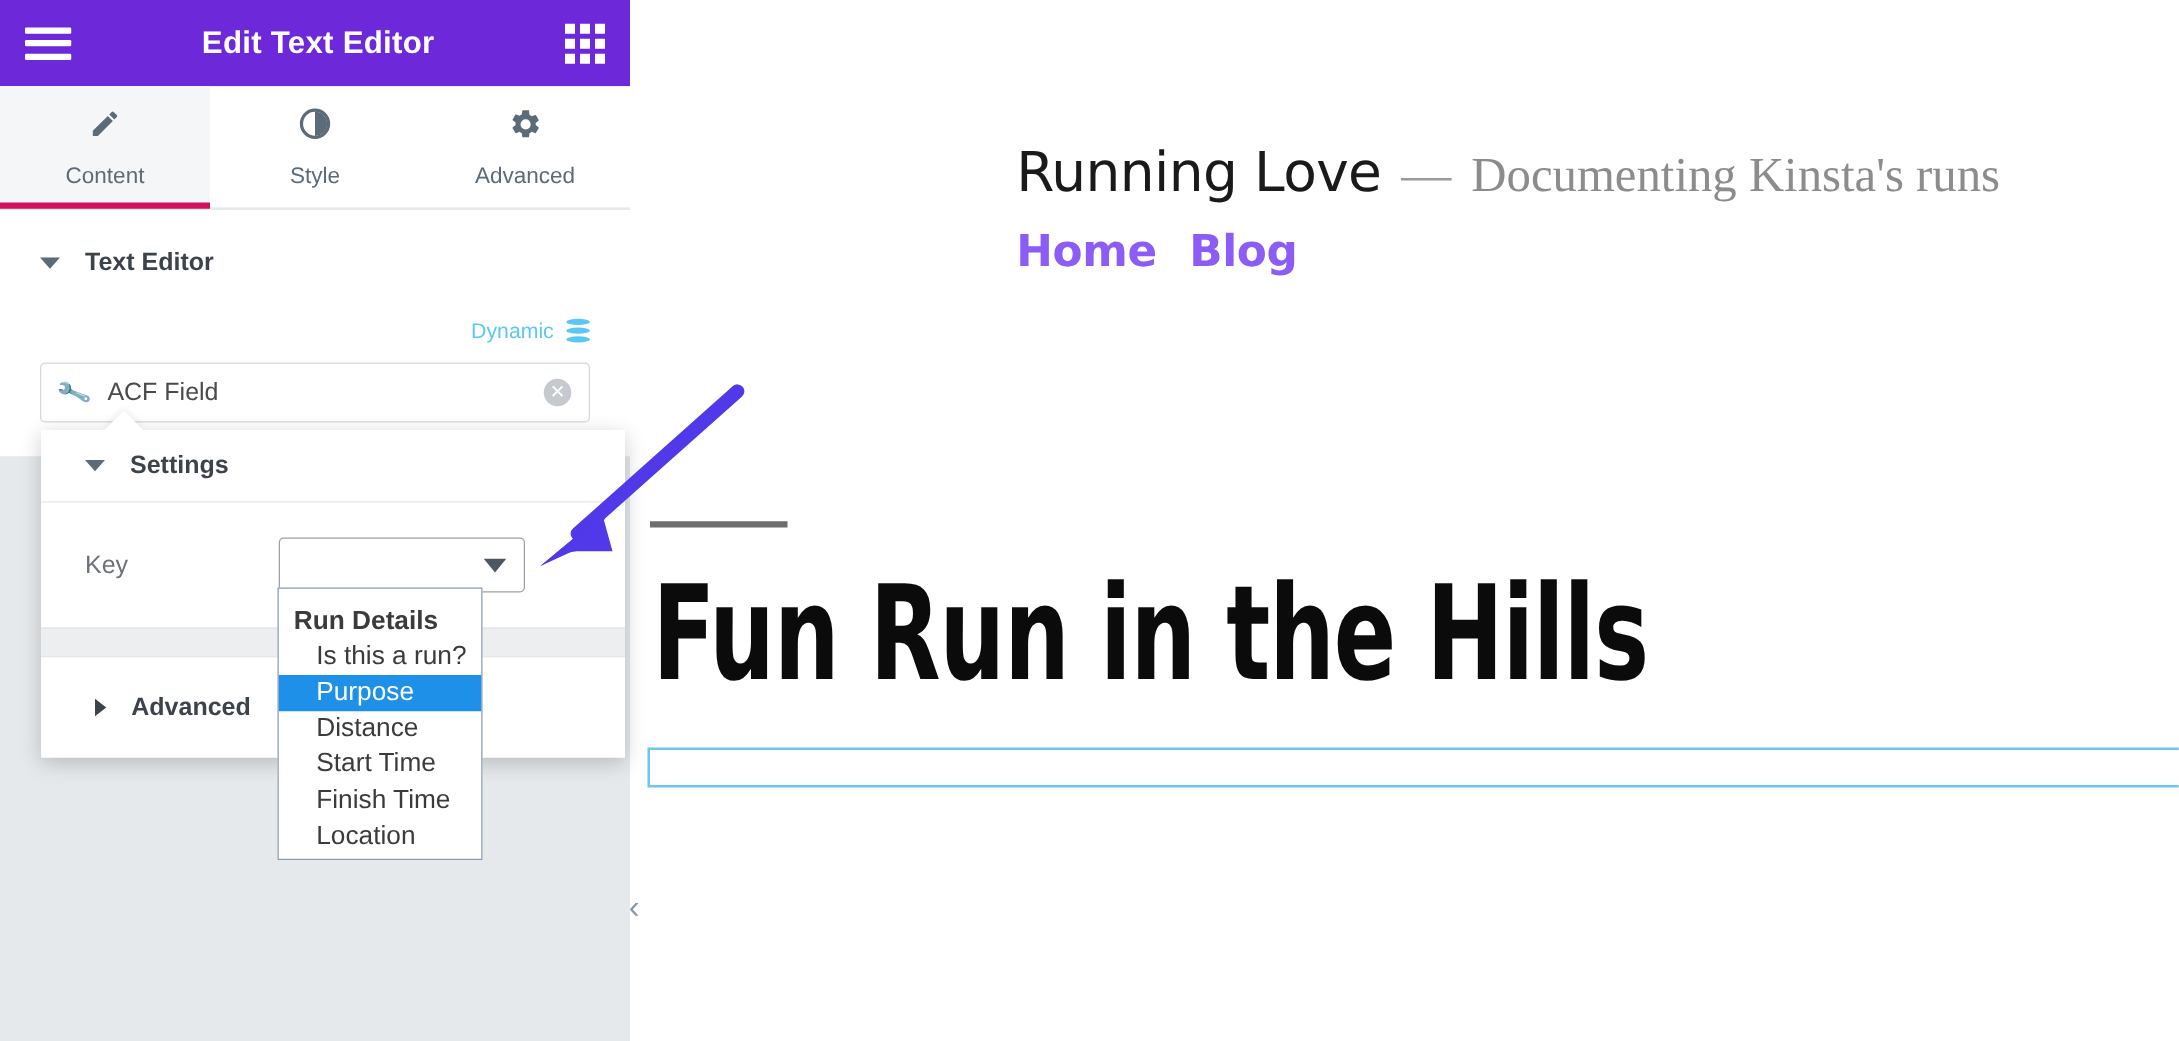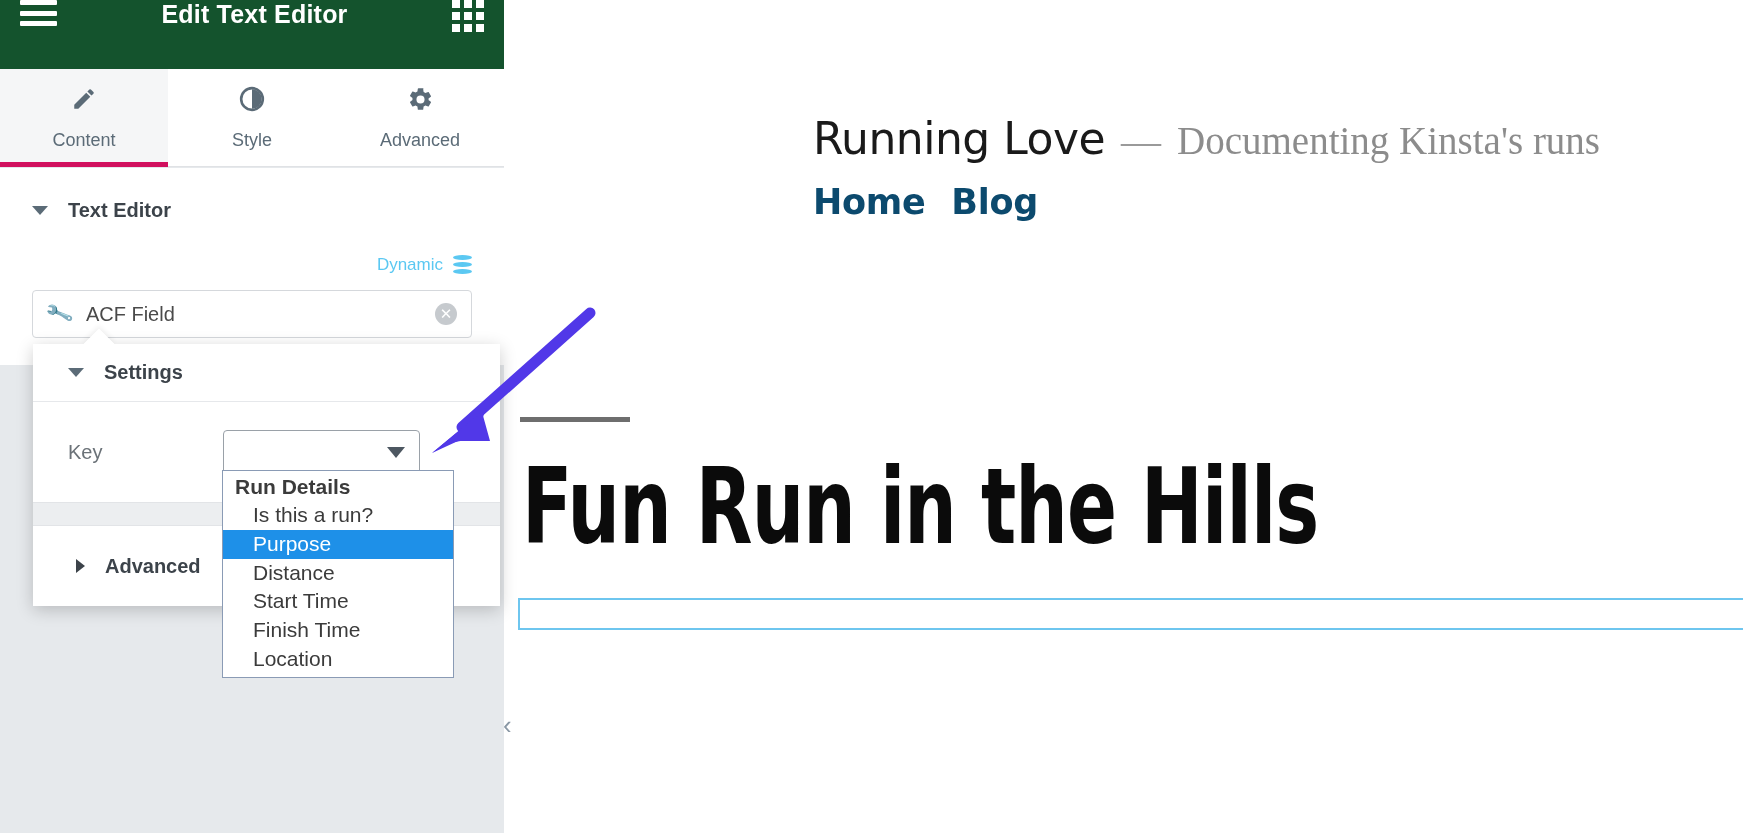--- a/index.html
+++ b/index.html
@@ -12,21 +12,21 @@
   #root { position: relative; width: 1743px; height: 833px; background:#fff; }
 
   
   .preview { position:absolute; left:0; top:0; width:1743px; height:833px; background:#ffffff;border-radius:20px; }
   .site-header { position:absolute; left:813px; top:113px; width:900px; }
   .site-titlerow { display:flex; align-items:baseline; white-space:nowrap; }
   .site-title { font-family:"DejaVu Sans", sans-serif; font-size:44px; font-weight:400; color:#1a1a1a; letter-spacing:-0.5px; }
   .site-dash { font-family:"Liberation Serif", serif; font-size:40px; color:#9a9a9a; margin:0 16px; }
   .site-tagline { font-family:"Liberation Serif", serif; font-size:39px; color:#8c8c8c; }
   .site-nav { margin-top:18px; display:flex; gap:26px; }
-  .nav-link { font-family:"DejaVu Sans", sans-serif; font-size:35px; font-weight:700; color:#0c4a6e; text-decoration:none; letter-spacing:-0.3px; }
+  .nav-link { font-family:"DejaVu Sans", sans-serif; font-size:35px; font-weight:700; color:#8b5cf6; text-decoration:none; letter-spacing:-0.3px; }
 
   .post-rule { position:absolute; left:520px; top:417px; width:110px; height:5px; background:#6e6e6e; }
   .post-title {
     position:absolute; left:522px; top:455px;
     font-family:"DejaVu Sans Condensed","DejaVu Sans", sans-serif;
     font-weight:700; font-size:105px; line-height:1.0; color:#0b0b0b;
     letter-spacing:-1px; transform: scaleX(0.78); transform-origin: left top; white-space:nowrap;
   }
   .widget-outline {
     position:absolute; left:518px; top:598px; width:1240px; height:32px;
@@ -39,21 +39,21 @@
   .collapse-handle {
     position:absolute; left:503px; top:710px;
     font-family:"Liberation Sans", sans-serif; font-size:26px; color:#8a98a5;
   }
 
   
   .panel { position:absolute; left:0; top:0; width:504px; height:833px; background:#e6e9ec; }
 
   .panel-header {
     position:absolute; left:0; top:0; width:504px; height:69px;
-    background:#14532d; display:flex; justify-content:space-between;
+    background:#6d28d9; display:flex; align-items:center; justify-content:space-between;
     padding:0 20px;
   }
   .menu-icon { width:37px; height:26px; display:flex; flex-direction:column; justify-content:space-between; cursor:pointer; }
   .menu-icon span { display:block; height:5px; background:#fff; border-radius:1px; }
   .panel-title { font-size:25px; font-weight:700; color:#fff; letter-spacing:0.2px; }
   .grid-icon { display:grid; grid-template-columns:repeat(3,8px); grid-template-rows:repeat(3,8px); gap:4px; cursor:pointer; }
   .grid-icon i { display:block; background:#fff; width:8px; height:8px; }
 
   .tabs { position:absolute; left:0; top:69px; width:504px; height:98px; background:#ffffff; display:flex; border-bottom:1px solid #e0e2e5; }
   .tab { flex:1; display:flex; flex-direction:column; align-items:center; justify-content:center; gap:16px; cursor:pointer; position:relative; }
@@ -99,22 +99,22 @@
   .select-box {
     width:197px; height:44px; border:1px solid #9aa1a8; border-radius:4px; background:#fff;
     display:flex; align-items:center; justify-content:flex-end; padding-right:14px; cursor:pointer;
   }
   .sel-caret { width:0;height:0;border-left:9px solid transparent;border-right:9px solid transparent;border-top:11px solid #4d5761; }
   .popup-divider { height:24px; background:#eceef0; border-top:1px solid #e2e4e7; border-bottom:1px solid #e2e4e7; }
   .popup-adv { height:80px; display:flex; align-items:center; gap:20px; padding-left:43px; background:#fff; }
 
   
   .dropdown {
-    position:absolute; left:222px; top:470px; width:232px;
-    background:#fff; border:1px solid #8a9bb5; z-index:40; padding:2px 0 3px 0;
+    position:absolute; left:222px; top:470px; width:164px;
+    background:#fff; border:1px solid #8a9bb5; z-index:40; padding:12px 0 3px 0;
   }
   .opt-group { font-size:21px; font-weight:700; color:#3b3b3b; padding:2px 0 2px 12px; font-family:"Liberation Sans", sans-serif; }
   .opt { font-size:21px; color:#3b3b3b; padding:2px 0 2px 30px; line-height:1.18; cursor:pointer; }
   .opt.selected { background:#1e90e8; color:#fff; }
 
   
   .annot-arrow { position:absolute; left:420px; top:305px; z-index:60; pointer-events:none; }
 </style>
 </head>
 <body>

